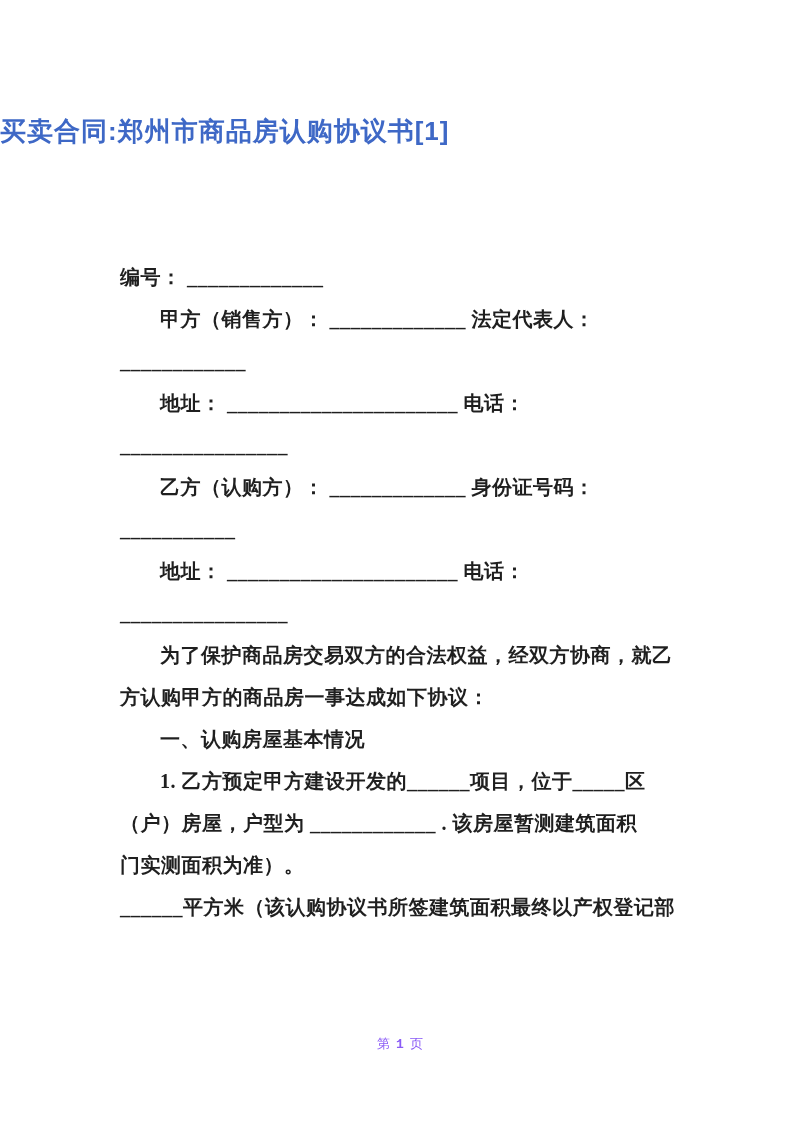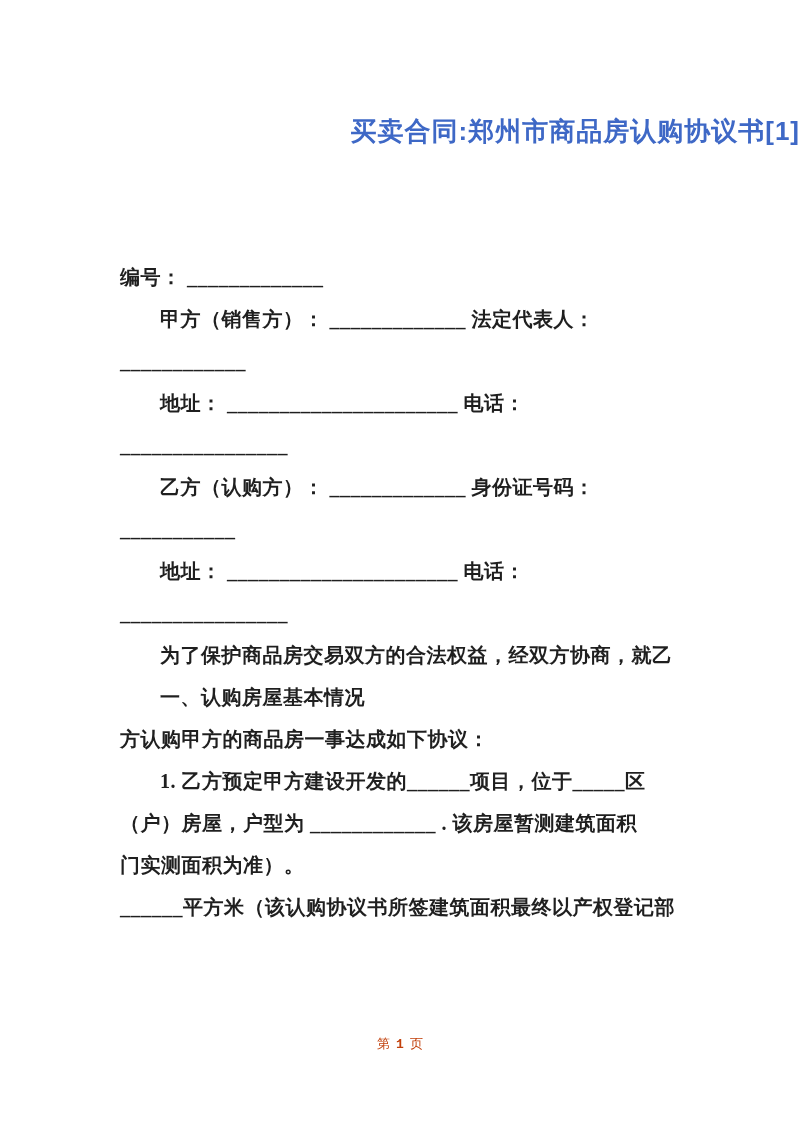--- a/index.html
+++ b/index.html
@@ -16,21 +16,21 @@
     background:var(--page-bg);
     overflow:hidden;
     font-family:"Liberation Serif","DejaVu Serif",serif;
     color:var(--text-color);
   }
   .doc-title{
     position:absolute;
     top:114px;
     left:0;
     width:100%;
-    text-align:right;
+    text-align:left;
     font-family:"Liberation Sans","DejaVu Sans",sans-serif;
     font-weight:bold;
     font-size:26px;
     letter-spacing:1px;
     color:var(--title-color);
   }
   .content{
     position:absolute;
     top:264px;
     left:120px;
@@ -45,21 +45,21 @@
     font-weight:bold;
   }
   .line.ind{padding-left:40px;}
   .footer{
     position:absolute;
     top:1035px;
     left:0;
     width:100%;
     text-align:center;
     font-size:13px;
-    color:#c2410c;
+    color:#8b5cf6;
   }
   .footer span{margin:0 3px;}
   .footer .num{font-weight:bold;font-family:"Liberation Mono","DejaVu Sans Mono",monospace;}
 </style>
 </head>
 <body>
 
 <div class="page">
 
   <div class="doc-title">买卖合同:郑州市商品房认购协议书[1]</div>
@@ -68,22 +68,22 @@
     <div class="line">编号： _____________</div>
     <div class="line ind">甲方（销售方）： _____________ 法定代表人：</div>
     <div class="line">____________</div>
     <div class="line ind">地址： ______________________ 电话：</div>
     <div class="line">________________</div>
     <div class="line ind">乙方（认购方）： _____________ 身份证号码：</div>
     <div class="line">___________</div>
     <div class="line ind">地址： ______________________ 电话：</div>
     <div class="line">________________</div>
     <div class="line ind">为了保护商品房交易双方的合法权益，经双方协商，就乙</div>
+    <div class="line">方认购甲方的商品房一事达成如下协议：</div>
     <div class="line ind">一、认购房屋基本情况</div>
-    <div class="line">方认购甲方的商品房一事达成如下协议：</div>
     <div class="line ind">1. 乙方预定甲方建设开发的______项目，位于_____区</div>
     <div class="line">（户）房屋，户型为 ____________ . 该房屋暂测建筑面积</div>
     <div class="line">门实测面积为准）。</div>
     <div class="line">______平方米（该认购协议书所签建筑面积最终以产权登记部</div>
   </div>
 
   <div class="footer">
     <span>第</span><span class="num">1</span><span>页</span>
   </div>
 

